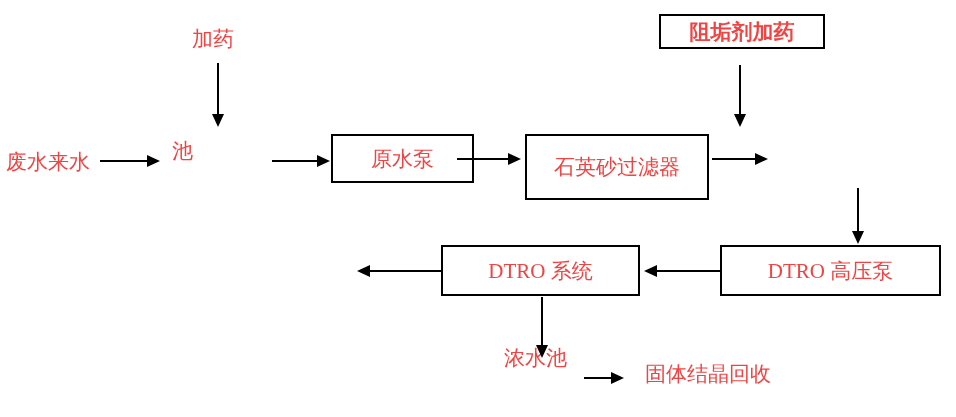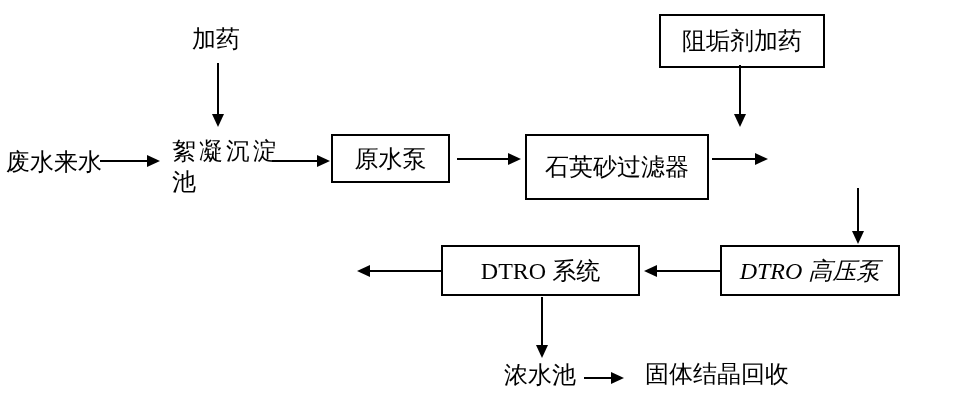--- a/index.html
+++ b/index.html
@@ -6,22 +6,22 @@
     margin: 0;
     padding: 0;
     background: #ffffff;
   }
   .canvas {
     position: relative;
     width: 956px;
     height: 417px;
     background: #ffffff;
     font-family: "Liberation Serif", serif;
-    font-size: 24px;
-    color: #000000;
+    font-size: 21px;
+    color: #ef4444;
     overflow: hidden;
   }
   .node-box {
     position: absolute;
     border: 2px solid #000000;
     background: #ffffff;
     display: flex;
     align-items: center;
     justify-content: center;
     box-sizing: border-box;
@@ -75,45 +75,44 @@
 </head>
 <body>
 
 <div class="canvas">
 
   <div class="plain-label" style="left:192px; top:27px;">加药</div>
 
   <div class="plain-label" style="left:6px; top:150px;text-align:center;">废水来水</div>
 
   <div class="plain-label two-line" style="left:172px; top:136px;">
-    <div style="letter-spacing:3px;">絮凝沉淀</div>
     <div>池</div>
   </div>
 
 
-  <div class="plain-label" style="left:504px; top:363px;">浓水池</div>
+  <div class="plain-label" style="left:504px; top:346px;">浓水池</div>
 
   <div class="plain-label" style="left:645px; top:359px; line-height:30px;">
     <div>固体结晶回收</div>
   </div>
 
-  <div class="node-box" style="left:331px; top:134px; width:119px; height:49px;">
+  <div class="node-box" style="left:331px; top:134px; width:143px; height:49px;">
     <span>原水泵</span>
   </div>
 
   <div class="node-box" style="left:525px; top:134px; width:184px; height:66px;">
     <span>石英砂过滤器</span>
   </div>
 
-  <div class="node-box" style="left:659px; top:14px; width:166px; height:54px;">
+  <div class="node-box" style="left:659px; top:14px; width:166px; height:35px;font-weight:bold;">
     <span>阻垢剂加药</span>
   </div>
 
 
-  <div class="node-box" style="left:720px; top:245px; width:180px; height:51px;font-style:italic;">
+  <div class="node-box" style="left:720px; top:245px; width:221px; height:51px;">
     <span>DTRO 高压泵</span>
   </div>
 
   <div class="node-box" style="left:441px; top:245px; width:199px; height:51px;">
     <span>DTRO 系统</span>
   </div>
 
   <div class="arrow down" style="left:212px; top:63px; height:64px;">
     <div class="shaft"></div>
     <div class="head"></div>

